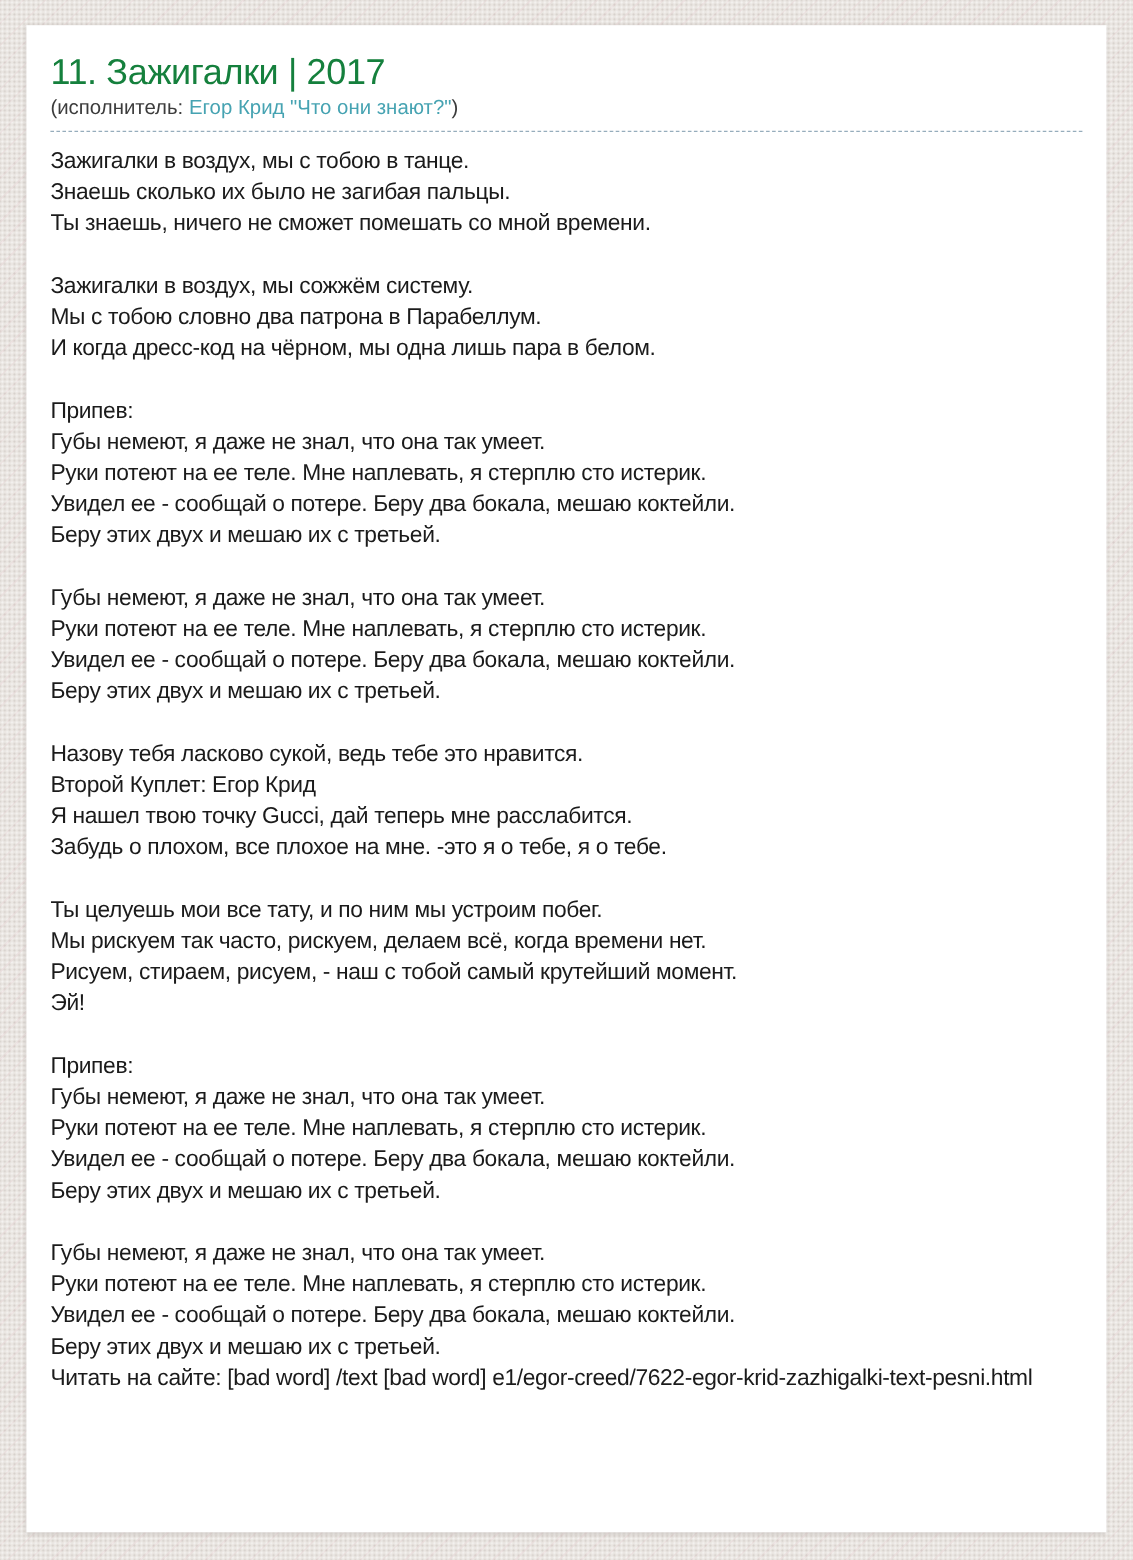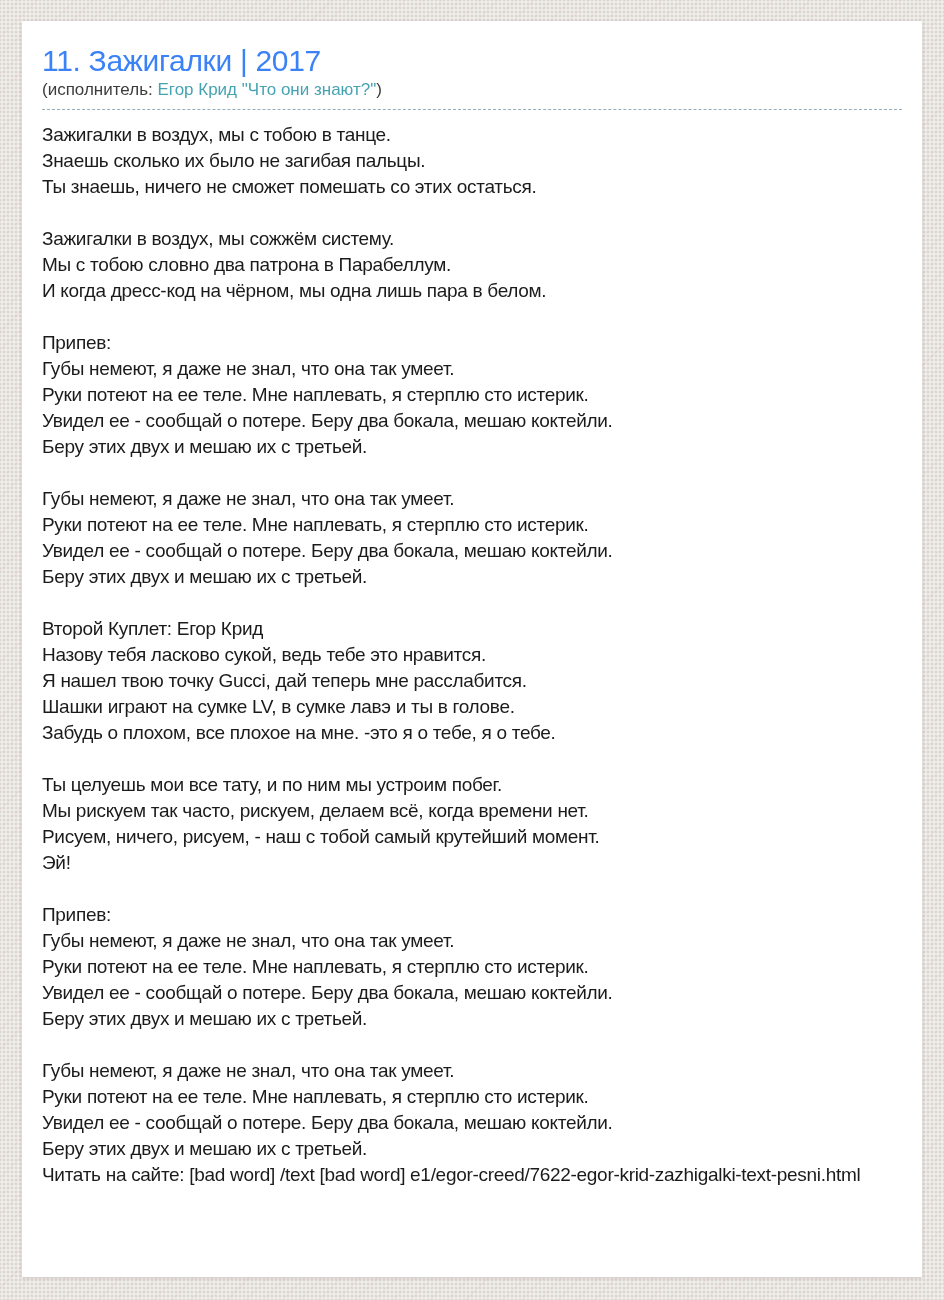--- a/index.html
+++ b/index.html
@@ -46,21 +46,21 @@
   .header {
     border-bottom: 1px dashed #96adbc;
     padding-bottom: 9px;
   }
   .title {
     margin: 0 0 3px 0;
     font-size: 30px;
     line-height: 32px;
     font-weight: 400;
     letter-spacing: -0.3px;
-    color: #3b82f6;
+    color: #15803d;
   }
   .subtitle {
     font-size: 17px;
     line-height: 20px;
     color: #3c3c3c;
   }
   .artist-link {
     color: #46a3b2;
     text-decoration: none;
     cursor: pointer;
@@ -90,51 +90,50 @@
 <div class="card">
   <div class="header">
     <h1 class="title">11. Зажигалки | 2017</h1>
     <div class="subtitle"><span>(исполнитель: </span><a class="artist-link">Егор Крид "Что они знают?"</a><span>)</span></div>
   </div>
 
   <div class="lyrics" id="lyrics">
       <div class="stanza">
         <div class="line">Зажигалки в воздух, мы с тобою в танце.</div>
         <div class="line">Знаешь сколько их было не загибая пальцы.</div>
-        <div class="line">Ты знаешь, ничего не сможет помешать со этих остаться.</div>
+        <div class="line">Ты знаешь, ничего не сможет помешать со мной времени.</div>
       </div>
       <div class="stanza">
         <div class="line">Зажигалки в воздух, мы сожжём систему.</div>
         <div class="line">Мы с тобою словно два патрона в Парабеллум.</div>
         <div class="line">И когда дресс-код на чёрном, мы одна лишь пара в белом.</div>
       </div>
       <div class="stanza">
         <div class="line">Припев:</div>
         <div class="line">Губы немеют, я даже не знал, что она так умеет.</div>
         <div class="line">Руки потеют на ее теле. Мне наплевать, я стерплю сто истерик.</div>
         <div class="line">Увидел ее - сообщай о потере. Беру два бокала, мешаю коктейли.</div>
         <div class="line">Беру этих двух и мешаю их с третьей.</div>
       </div>
       <div class="stanza">
         <div class="line">Губы немеют, я даже не знал, что она так умеет.</div>
         <div class="line">Руки потеют на ее теле. Мне наплевать, я стерплю сто истерик.</div>
         <div class="line">Увидел ее - сообщай о потере. Беру два бокала, мешаю коктейли.</div>
         <div class="line">Беру этих двух и мешаю их с третьей.</div>
       </div>
       <div class="stanza">
+        <div class="line">Назову тебя ласково сукой, ведь тебе это нравится.</div>
         <div class="line">Второй Куплет: Егор Крид</div>
-        <div class="line">Назову тебя ласково сукой, ведь тебе это нравится.</div>
         <div class="line">Я нашел твою точку Gucci, дай теперь мне расслабится.</div>
-        <div class="line">Шашки играют на сумке LV, в сумке лавэ и ты в голове.</div>
         <div class="line">Забудь о плохом, все плохое на мне. -это я о тебе, я о тебе.</div>
       </div>
       <div class="stanza">
         <div class="line">Ты целуешь мои все тату, и по ним мы устроим побег.</div>
         <div class="line">Мы рискуем так часто, рискуем, делаем всё, когда времени нет.</div>
-        <div class="line">Рисуем, ничего, рисуем, - наш с тобой самый крутейший момент.</div>
+        <div class="line">Рисуем, стираем, рисуем, - наш с тобой самый крутейший момент.</div>
         <div class="line">Эй!</div>
       </div>
       <div class="stanza">
         <div class="line">Припев:</div>
         <div class="line">Губы немеют, я даже не знал, что она так умеет.</div>
         <div class="line">Руки потеют на ее теле. Мне наплевать, я стерплю сто истерик.</div>
         <div class="line">Увидел ее - сообщай о потере. Беру два бокала, мешаю коктейли.</div>
         <div class="line">Беру этих двух и мешаю их с третьей.</div>
       </div>
       <div class="stanza">

